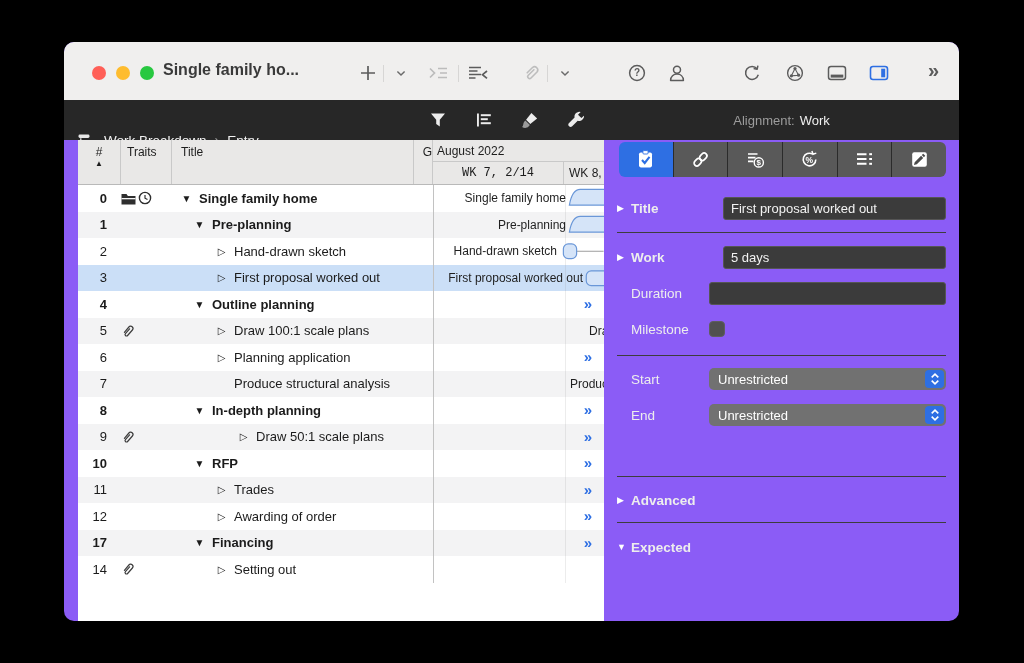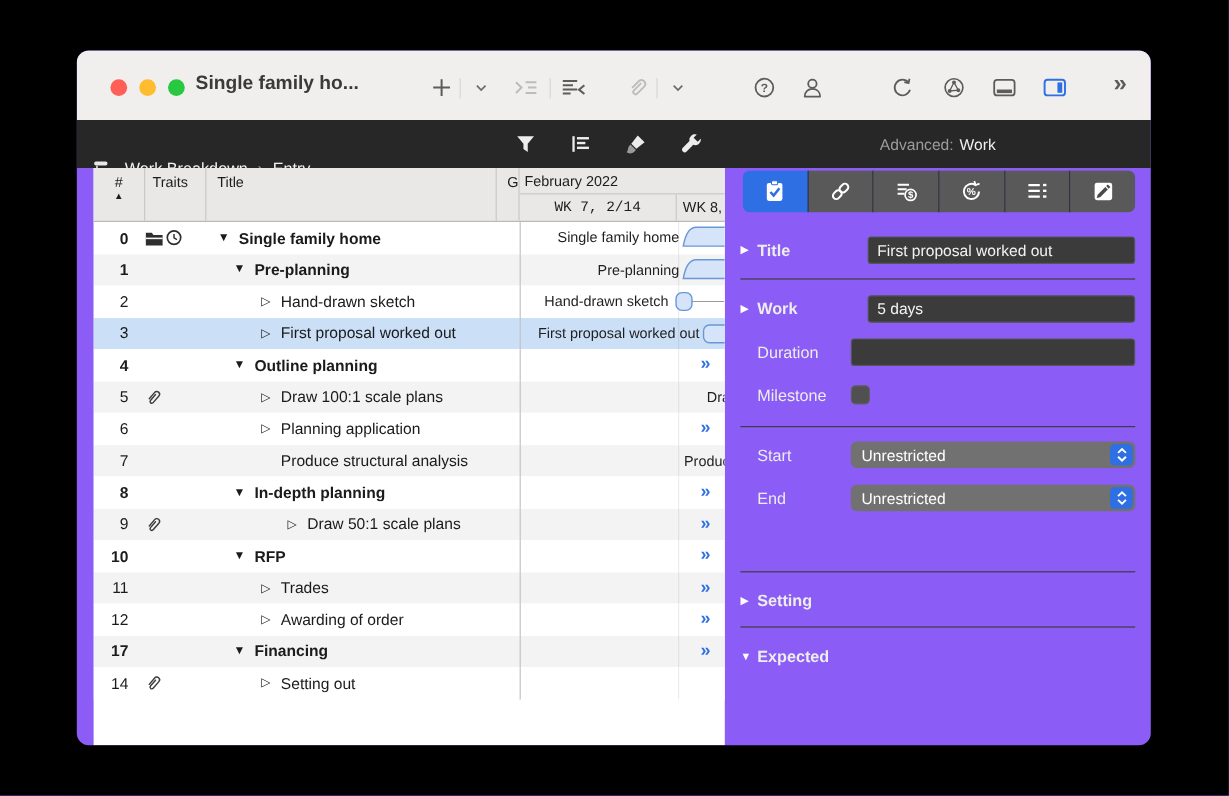--- a/index.html
+++ b/index.html
@@ -193,39 +193,39 @@
             <path d="M5.6,10.5 l4.8,4.8 -1.4,1.5 c-1.9,1.9 -4.8,1.9 -6.8,0.5 c1.4,-1.1 1,-3.6 2,-5.2 Z" fill="#9a9a9a"></path>
           </svg>
       </span>
       <span>
         <svg width="21" height="21" viewBox="0 0 21 21">
             <path d="M19,6 a5,5 0 0 1 -6.7,4.7 L6.5,16.5 a2.3,2.3 0 0 1 -3.3,-3.3 L9,7.4 A5,5 0 0 1 15.4,1.6 L12.6,4.4 l3.6,3.6 2.6,-2.6 Z" fill="#ececec"></path>
           </svg>
       </span>
     </div>
     <div class="activity">
-      <span class="al">Advanced:</span>
+      <span class="al">Alignment:</span>
       <span class="av">Work</span>
     </div>
   </div>
 
   <div class="content">
     <div class="gutter"></div>
 
     <div class="workarea">
       <div class="thead">
         <div class="th th-num">
           <span>#</span>
           <span class="sort">▲</span>
         </div>
         <div class="th th-traits">Traits</div>
         <div class="th th-title">Title</div>
         <div class="th th-g">G</div>
         <div class="th th-time">
-          <div class="th-month">February 2022</div>
+          <div class="th-month">August 2022</div>
           <div class="th-weeks">
             <div class="th-wk1">WK 7, 2/14</div>
             <div class="th-wk2">WK 8,</div>
           </div>
         </div>
       </div>
       <div class="rows">
           <div class="row bold">
     <div class="c-num">0</div>
     <div class="c-traits">
@@ -571,21 +571,21 @@
                 </svg>
               </span>
           </span>
         </span>
       </div>
 
       <div class="divider" style="top:336px"></div>
 
       <div class="form-row" style="top:348px">
         <span class="disc-i">▶</span>
-        <span class="sec-h">Setting</span>
+        <span class="sec-h">Advanced</span>
       </div>
       <div class="divider" style="top:382px"></div>
 
       <div class="form-row" style="top:395px">
         <span class="disc-i">▼</span>
         <span class="sec-h">Expected</span>
       </div>
     </div>
   </div>
 </div>

